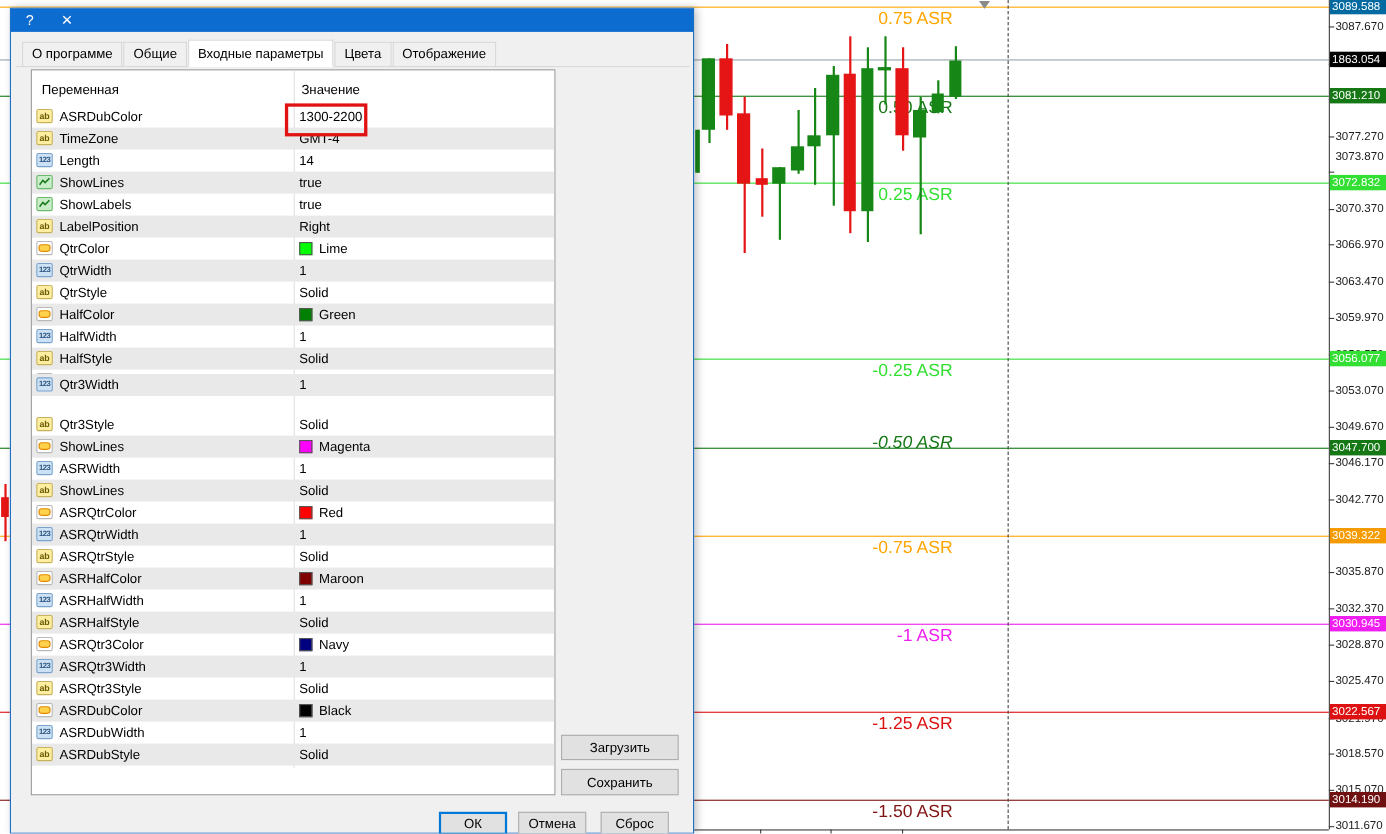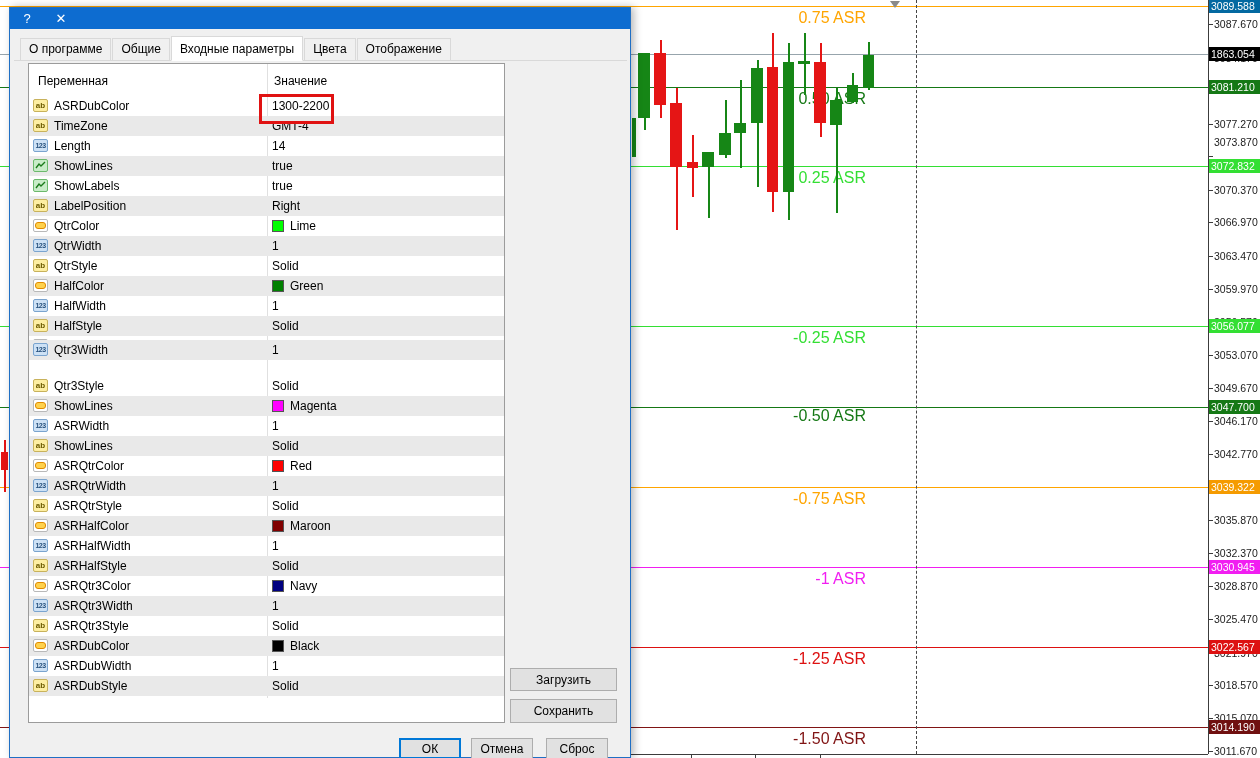--- a/index.html
+++ b/index.html
@@ -75,21 +75,21 @@
         <div class="hline" style="top: 487px; background: rgb(255, 165, 0);"></div>
         <div class="hline" style="top: 567px; background: rgb(241, 30, 241);"></div>
         <div class="hline" style="top: 647px; background: rgb(221, 17, 17);"></div>
         <div class="hline" style="top: 727px; background: rgb(128, 20, 20);"></div>
       </div>
     <div id="chart-labels">
         <div class="asr-label" style="top: -1px; color: rgb(255, 165, 0);">0.75 ASR</div>
         <div class="asr-label" style="top: 80px; color: rgb(21, 120, 21);">0.50 ASR</div>
         <div class="asr-label" style="top: 159px; color: rgb(51, 223, 51);">0.25 ASR</div>
         <div class="asr-label" style="top: 319px; color: rgb(51, 223, 51);">-0.25 ASR</div>
-        <div class="asr-label" style="top: 397px; color: rgb(21, 120, 21);">-0.50 ASR</div>
+        <div class="asr-label" style="top: 384px; color: rgb(21, 120, 21); font-style: italic;">-0.50 ASR</div>
         <div class="asr-label" style="top: 480px; color: rgb(255, 165, 0);">-0.75 ASR</div>
         <div class="asr-label" style="top: 560px; color: rgb(241, 30, 241);">-1 ASR</div>
         <div class="asr-label" style="top: 640px; color: rgb(221, 17, 17);">-1.25 ASR</div>
         <div class="asr-label" style="top: 720px; color: rgb(128, 20, 20);">-1.50 ASR</div>
       </div>
     <div id="chart-candles">
         <div class="candle-wick" style="left: 4px; top: 440px; height: 52px; background: rgb(229, 21, 21);"></div>
         <div class="candle-body" style="left: 1px; top: 452px; width: 7px; height: 18px; background: rgb(229, 21, 21);"></div>
         <div class="candle-wick" style="left: 634px; top: 118px; height: 39px; background: rgb(22, 134, 22);"></div>
         <div class="candle-body" style="left: 632px; top: 118px; width: 4px; height: 39px; background: rgb(22, 134, 22);"></div>

